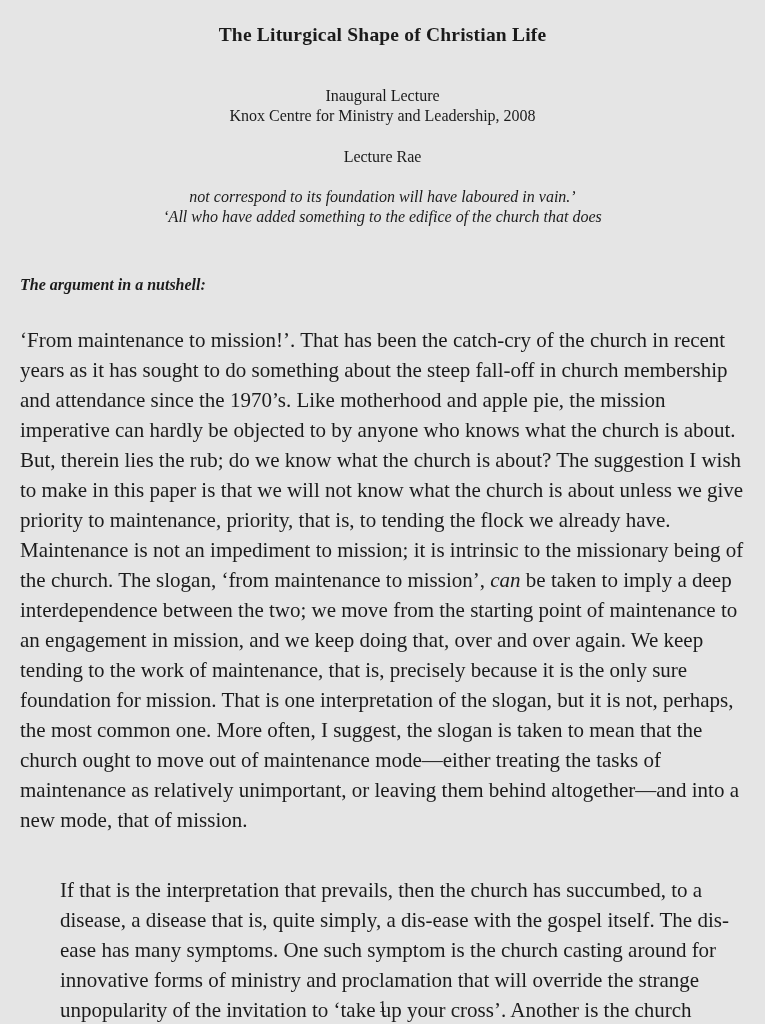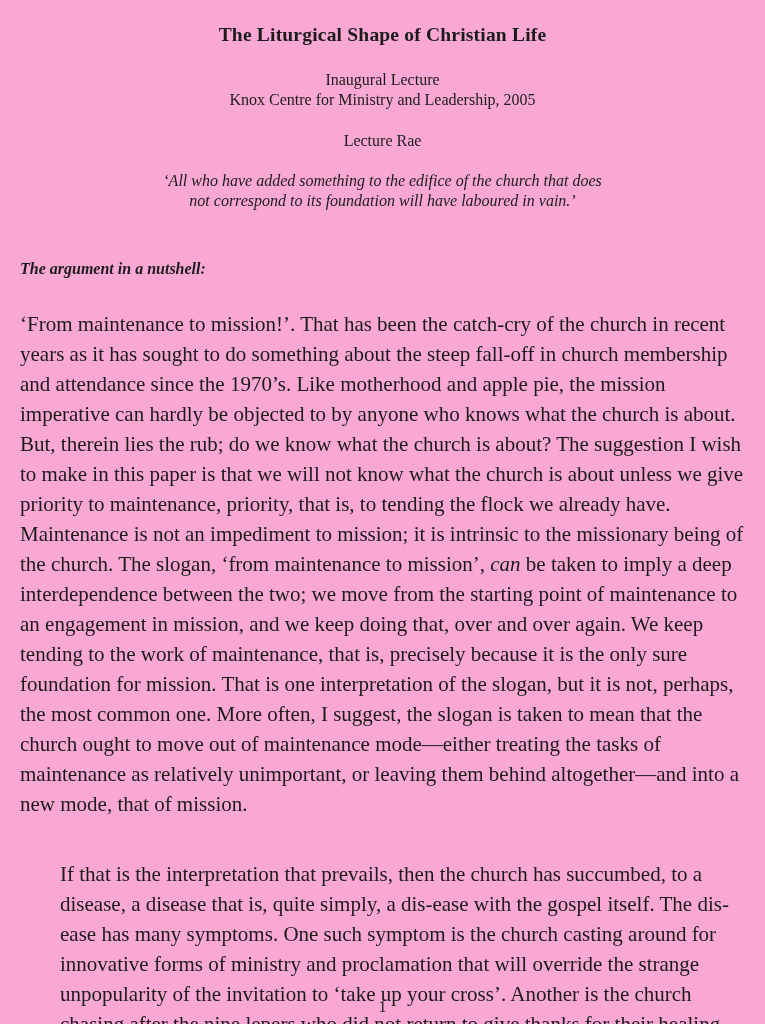--- a/index.html
+++ b/index.html
@@ -7,34 +7,34 @@
     padding: 0;
     background: #ffffff;
   }
   .page {
     position: relative;
     width: 765px;
     height: 1024px;
     box-sizing: border-box;
     margin: 0;
     padding: 10px 20px 0 20px;
-    background: #f9a8d4;
+    background: #e5e5e5;
     color: #1b1b1b;
     font-family: "Liberation Serif", "DejaVu Serif", serif;
     overflow: hidden;
   }
   .doc-title {
     text-align: center;
     font-weight: 700;
     font-size: 19.5px;
     line-height: 23px;
     letter-spacing: 0.2px;
   }
   .subtitle-block {
-    margin-top: 24px;
+    margin-top: 40px;
     text-align: center;
     font-size: 16px;
     line-height: 20px;
   }
   .subtitle-line { display: block; }
   .author {
     margin-top: 21px;
     text-align: center;
     font-size: 16px;
     line-height: 20px;
@@ -83,28 +83,28 @@
 </style>
 </head>
 <body>
 
 <div class="page">
 
   <h1 class="doc-title">The Liturgical Shape of Christian Life</h1>
 
   <div class="subtitle-block">
     <span class="subtitle-line">Inaugural Lecture</span>
-    <span class="subtitle-line">Knox Centre for Ministry and Leadership, 2005</span>
+    <span class="subtitle-line">Knox Centre for Ministry and Leadership, 2008</span>
   </div>
 
   <div class="author">Lecture Rae</div>
 
   <div class="epigraph">
+    <span class="epigraph-line">not correspond to its foundation will have laboured in vain.’</span>
     <span class="epigraph-line">‘All who have added something to the edifice of the church that does</span>
-    <span class="epigraph-line">not correspond to its foundation will have laboured in vain.’</span>
   </div>
 
 
   <div class="section-heading">The argument in a nutshell:</div>
 
   <p class="body-para"><span>‘From maintenance to mission!’. That has been the catch-cry of the church in recent years as it has sought to do something about the steep fall-off in church membership and attendance since the 1970’s. Like motherhood and apple pie, the mission imperative can hardly be objected to by anyone who knows what the church is about. But, therein lies the rub; do we know what the church is about? The suggestion I wish to make in this paper is that we will not know what the church is about unless we give priority to maintenance, priority, that is, to tending the flock we already have. Maintenance is not an impediment to mission; it is intrinsic to the missionary being of the church. The slogan, ‘from maintenance to mission’, </span><span class="em-run">can</span><span> be taken to imply a deep interdependence between the two; we move from the starting point of maintenance to an engagement in mission, and we keep doing that, over and over again. We keep tending to the work of maintenance, that is, precisely because it is the only sure foundation for mission. That is one interpretation of the slogan, but it is not, perhaps, the most common one. More often, I suggest, the slogan is taken to mean that the church ought to move out of maintenance mode—either treating the tasks of maintenance as relatively unimportant, or leaving them behind altogether—and into a new mode, that of mission.</span></p>
 
   <p class="body-para second">If that is the interpretation that prevails, then the church has succumbed, to a disease, a disease that is, quite simply, a dis-ease with the gospel itself. The dis-ease has many symptoms. One such symptom is the church casting around for innovative forms of ministry and proclamation that will override the strange unpopularity of the invitation to ‘take up your cross’. Another is the church chasing after the nine lepers who did not return to give thanks for their healing and asking them whether they would perhaps have preferred something else instead. In a desperate bid to be relevant</p>
 
   <div class="page-number">1</div>

